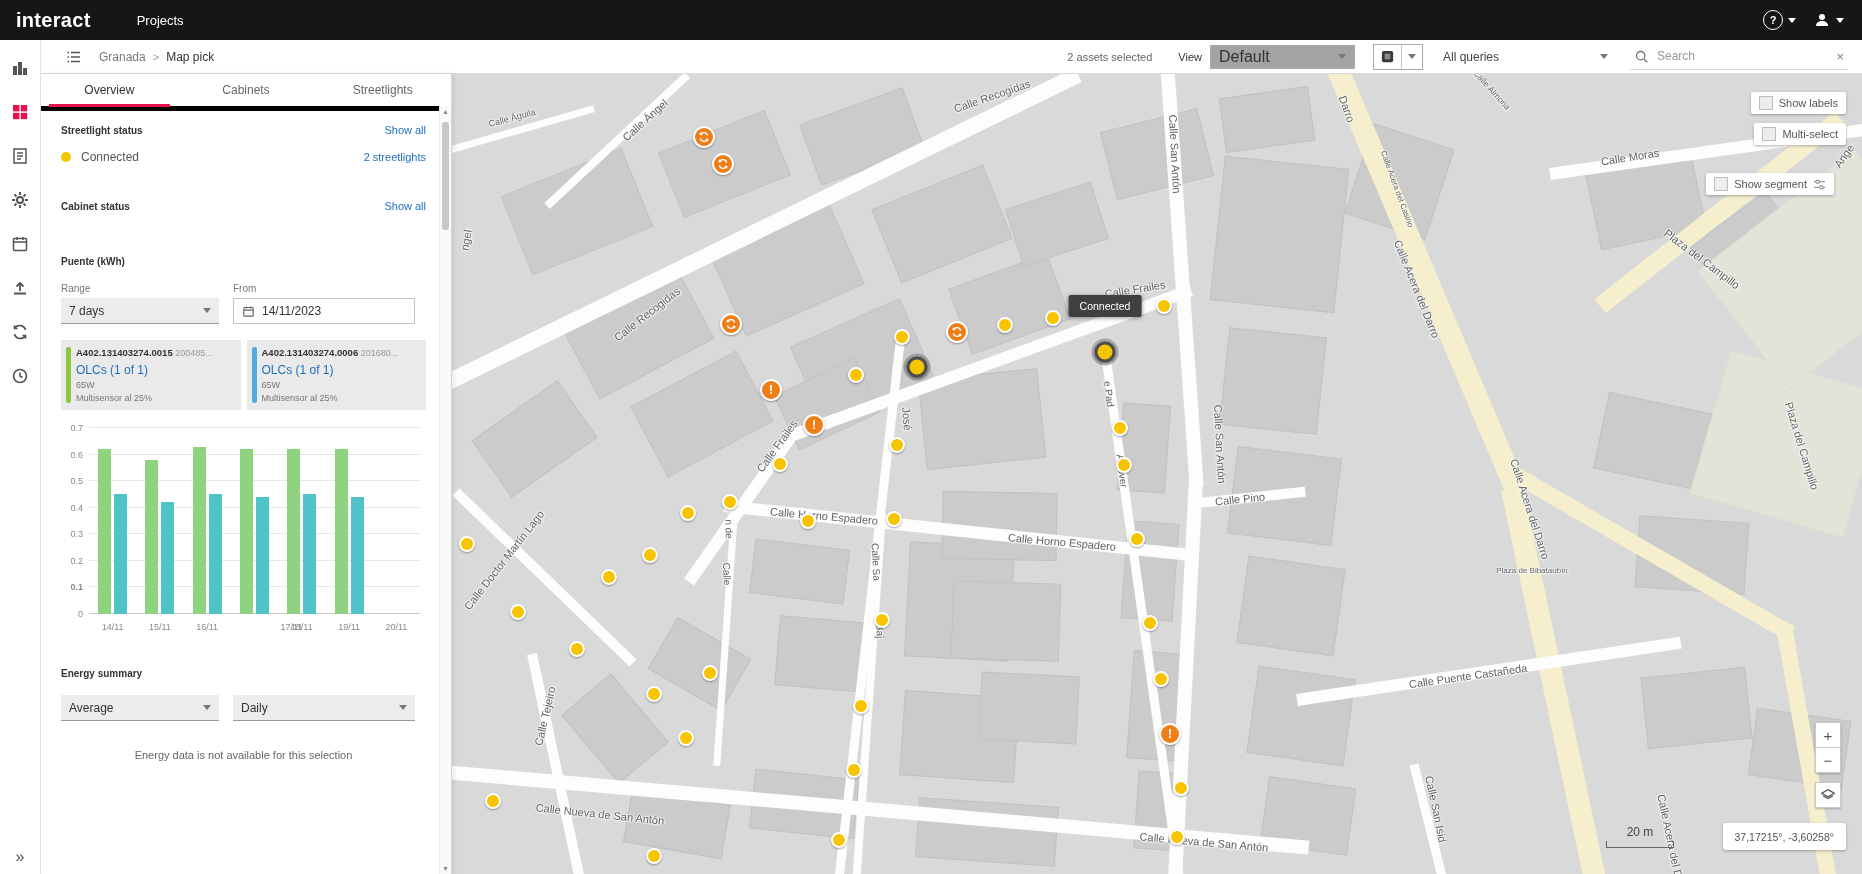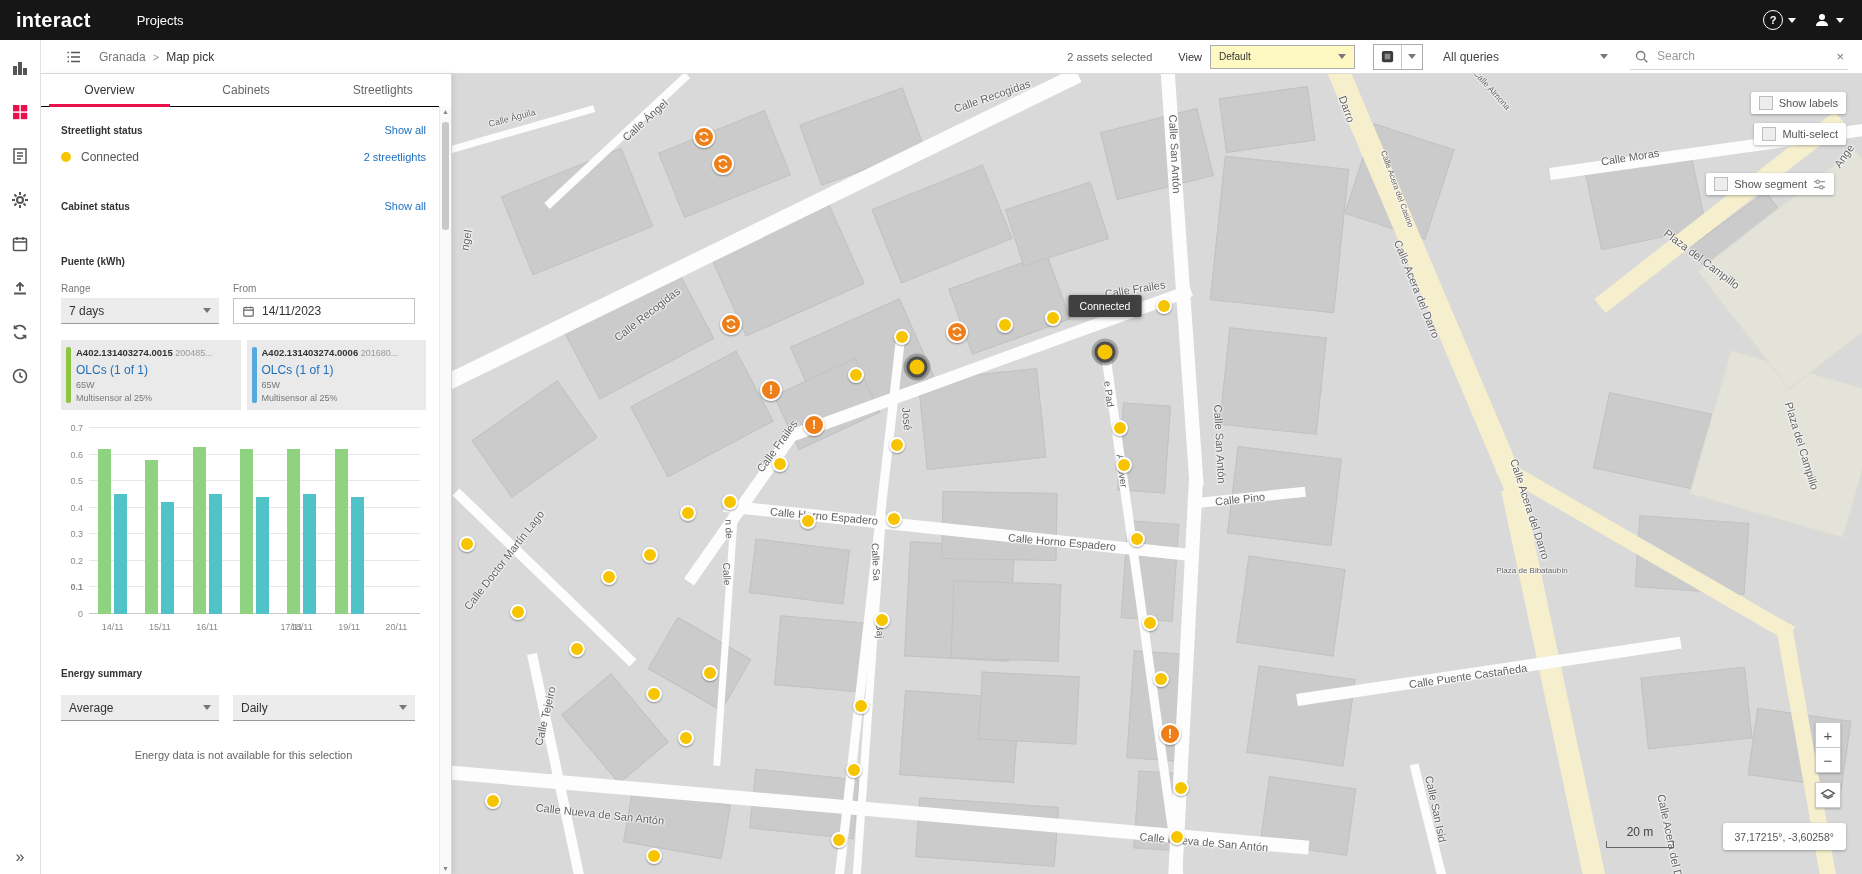--- a/index.html
+++ b/index.html
@@ -30,40 +30,40 @@
 
   
   .subheader{height:33px;border-bottom:1px solid #dcdcdc;display:flex;align-items:center;background:#fff;}
   .list-icon{margin-left:24px;display:flex;}
   .crumb{margin-left:16px;display:flex;gap:7px;align-items:center;}
   .crumb .proj{color:#777;}
   .crumb .sep{color:#999;font-size:11px;}
   .crumb .page{color:#333;}
   .sel-status{margin-left:auto;color:#666;font-size:11px;}
   .view-label{margin-left:26px;color:#333;font-size:11px;}
-  .hselect{height:24px;border:1px solid #ababab;background:#fef9c3;display:flex;align-items:center;
-           justify-content:space-between;padding:0 8px;font-size:10px;color:#333;box-sizing:border-box;cursor:pointer;}
+  .hselect{height:24px;border:1px solid #ababab;background:#a3a3a3;display:flex;align-items:center;
+           justify-content:space-between;padding:0 8px;font-size:16px;color:#333;box-sizing:border-box;cursor:pointer;}
   .w145{width:145px;margin-left:8px;}
   .splitbtn{margin-left:18px;height:24px;border:1px solid #ababab;display:flex;align-items:center;cursor:pointer;}
   .splitbtn .half{padding:0 6px;display:flex;align-items:center;height:100%;}
   .splitbtn .half+.half{border-left:1px solid #c9c9c9;}
   .queries{margin-left:20px;width:165px;display:flex;align-items:center;justify-content:space-between;
            font-size:12px;color:#444;cursor:pointer;}
   .searchbox{margin-left:22px;margin-right:14px;width:210px;height:26px;display:flex;align-items:center;
              border-bottom:1px solid #d7d7d7;gap:6px;padding:0 4px;}
   .searchbox input{border:none;outline:none;flex:1;font-size:12px;font-family:inherit;color:#333;min-width:0;}
   .searchbox input::placeholder{color:#999;}
   .clear-x{color:#777;font-size:13px;cursor:pointer;}
 
   .content{flex:1;display:flex;min-height:0;}
 
   
   .panel{width:410px;border-right:1px solid #d5d5d5;position:relative;background:#fff;flex-shrink:0;
          z-index:2;box-shadow:2px 0 5px rgba(0,0,0,.08);}
-  .tabs{height:32px;display:flex;border-bottom:1px solid #000000;}
+  .tabs{height:32px;display:flex;border-bottom:5px solid #000000;}
   .tab{flex:1;display:flex;align-items:center;justify-content:center;font-size:12px;color:#666;
        position:relative;cursor:pointer;}
   .tab.active{color:#333;}
   .tab.active:after{content:"";position:absolute;left:8px;right:8px;bottom:-1px;height:3px;background:#E8114B;}
   .panel-body{position:absolute;top:32px;left:0;right:11px;bottom:0;padding:18px 14px 0 20px;overflow:hidden;}
   .vscroll{position:absolute;top:32px;right:0;bottom:0;width:11px;background:#fafafa;border-left:1px solid #ececec;}
   .vscroll .thumb{position:absolute;top:16px;left:2px;width:7px;height:108px;background:#c8c8c8;border-radius:3px;}
   .vscroll .arr{position:absolute;left:0;width:11px;text-align:center;font-size:7px;color:#888;cursor:pointer;}
   .sec-head{display:flex;justify-content:space-between;align-items:center;}
   .sec-title{font-weight:bold;font-size:10px;color:#333;}

